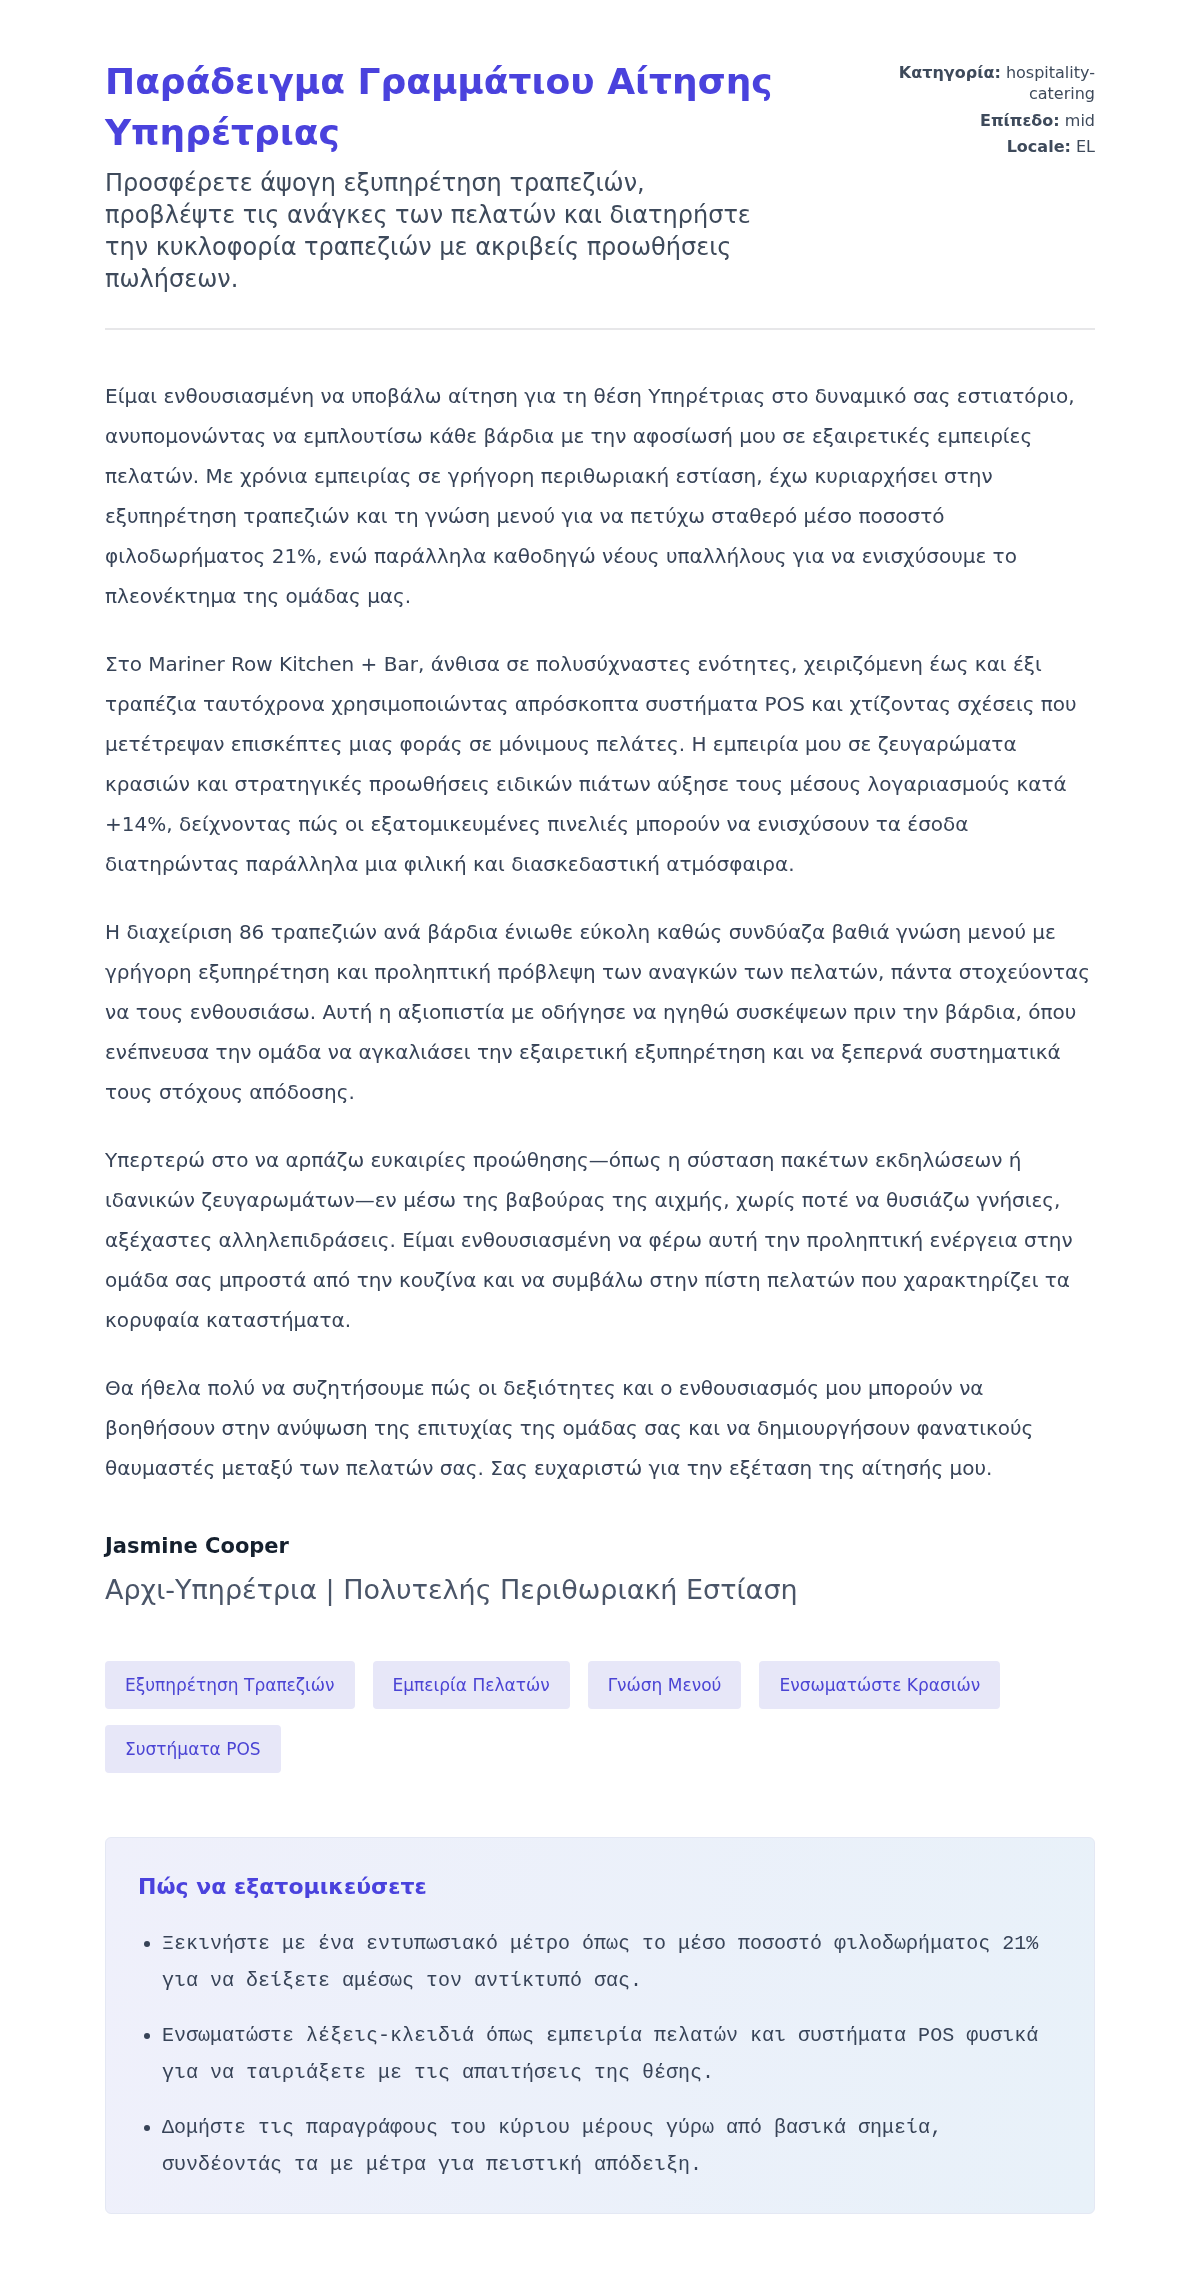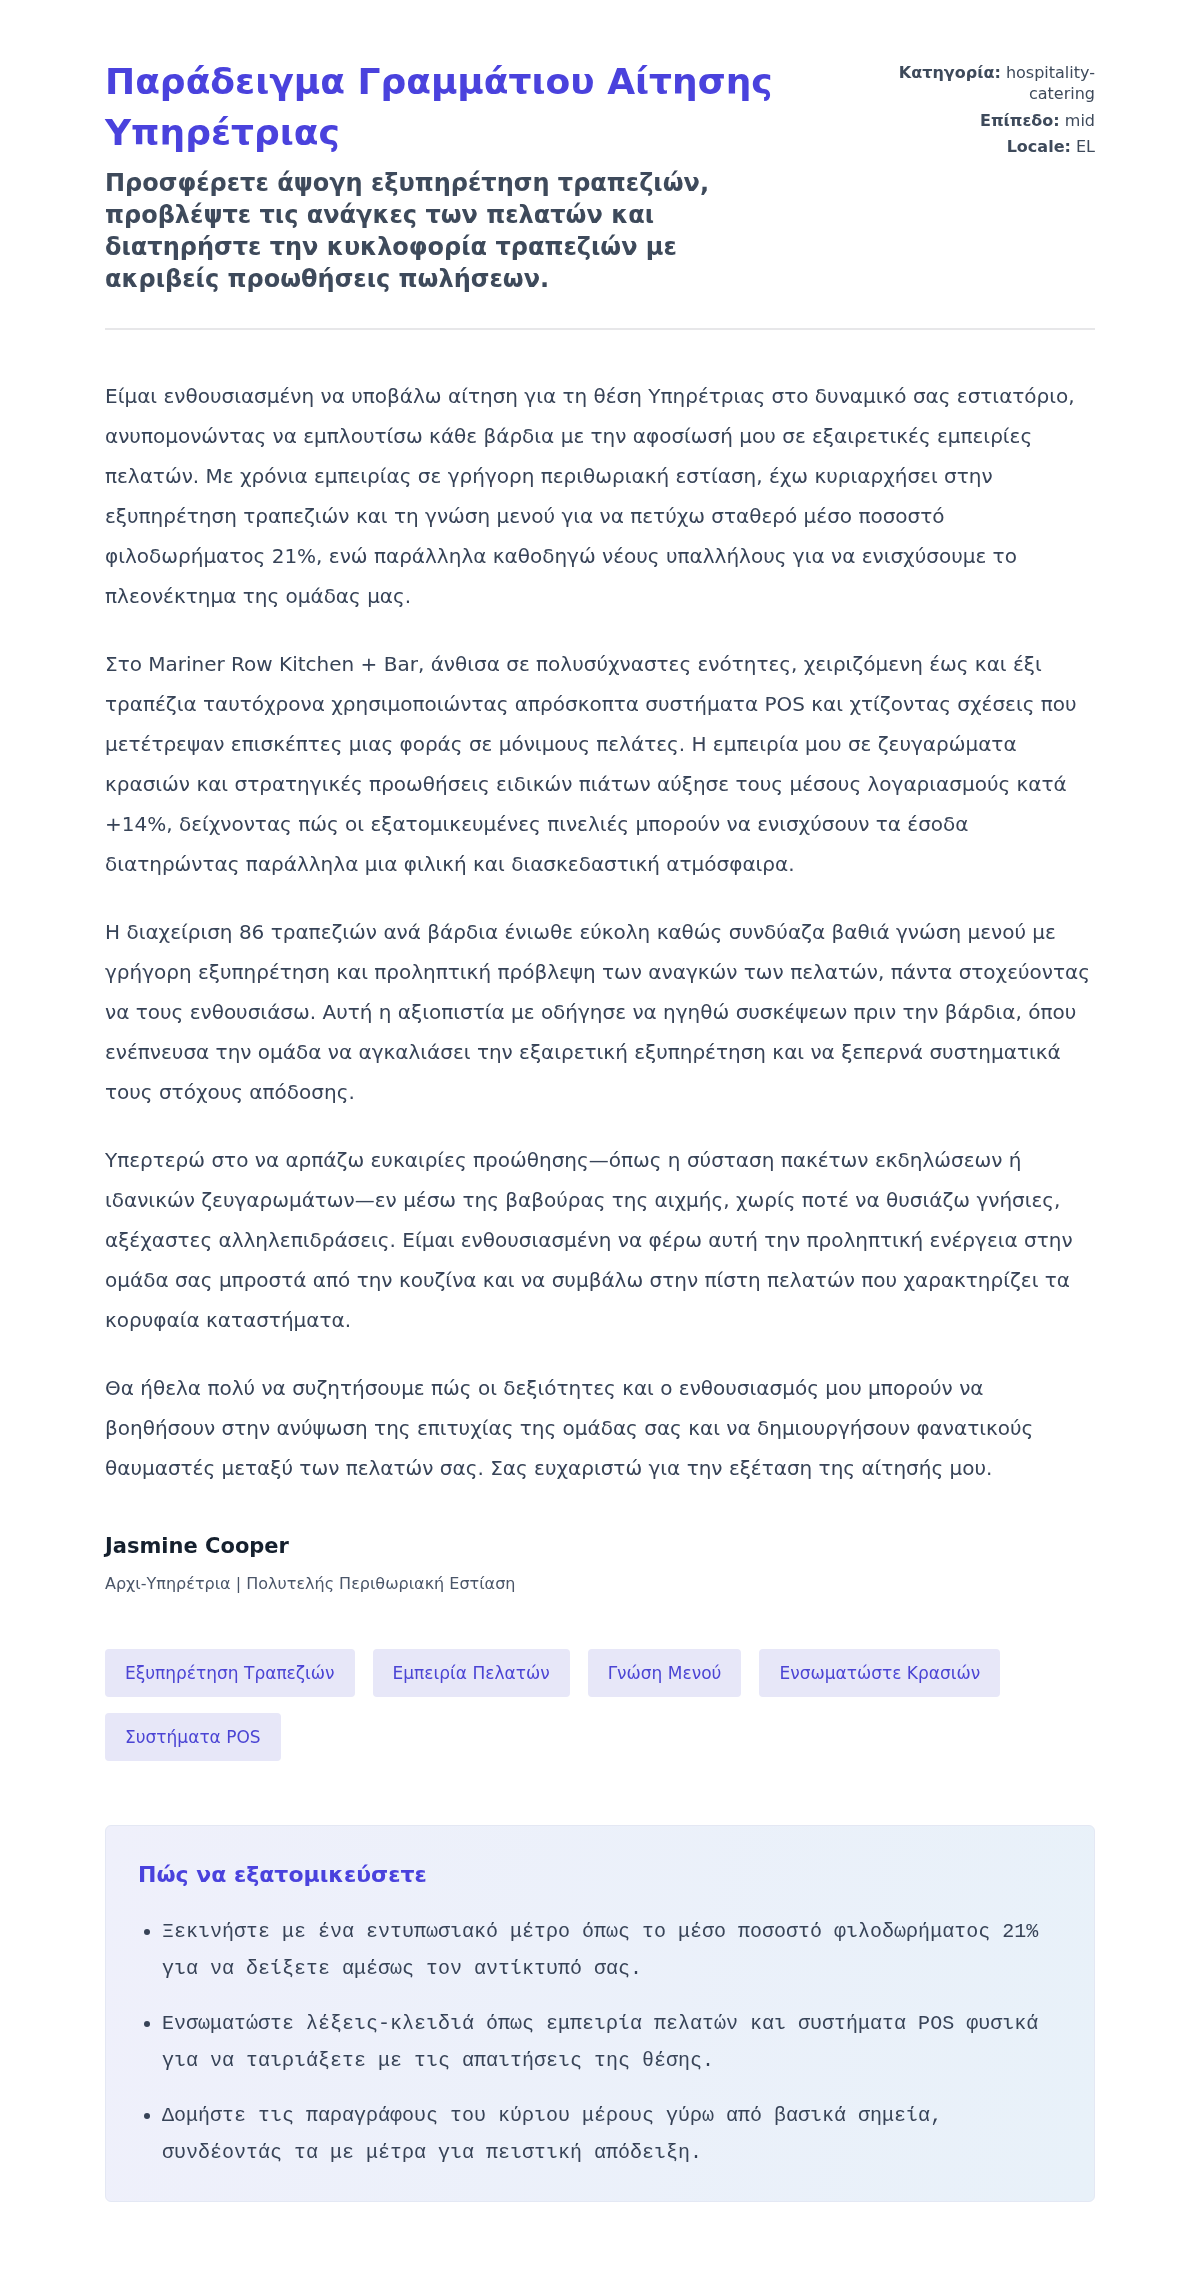--- a/index.html
+++ b/index.html
@@ -37,21 +37,21 @@
     color:var(--accent);
     font-size:36px;
     font-weight:bold;
     line-height:1.42;
     max-width:720px;
   }
   .page-subtitle{
     margin-top:10px;
     color:var(--heading-slate);
     font-size:24px;
-    font-weight:bold;
+    font-weight:normal;
     line-height:1.33;
     max-width:660px;
   }
   .meta{
     flex:0 0 210px;
     width:210px;
     text-align:right;
     font-size:16px;
     line-height:1.34;
     color:var(--heading-slate);
@@ -79,21 +79,21 @@
     color:var(--body-text);
   }
   .signature{margin-top:46px;}
   .signature-name{
     color:var(--name-dark);
     font-size:21px;
     font-weight:bold;
   }
   .signature-role{
     margin-top:16px;
-    font-size:16px;
+    font-size:27px;
     color:var(--muted);
   }
   
   .tags{
     margin-top:56px;
     display:flex;
     flex-wrap:wrap;
     gap:16px 18px;
   }
   .tag{

